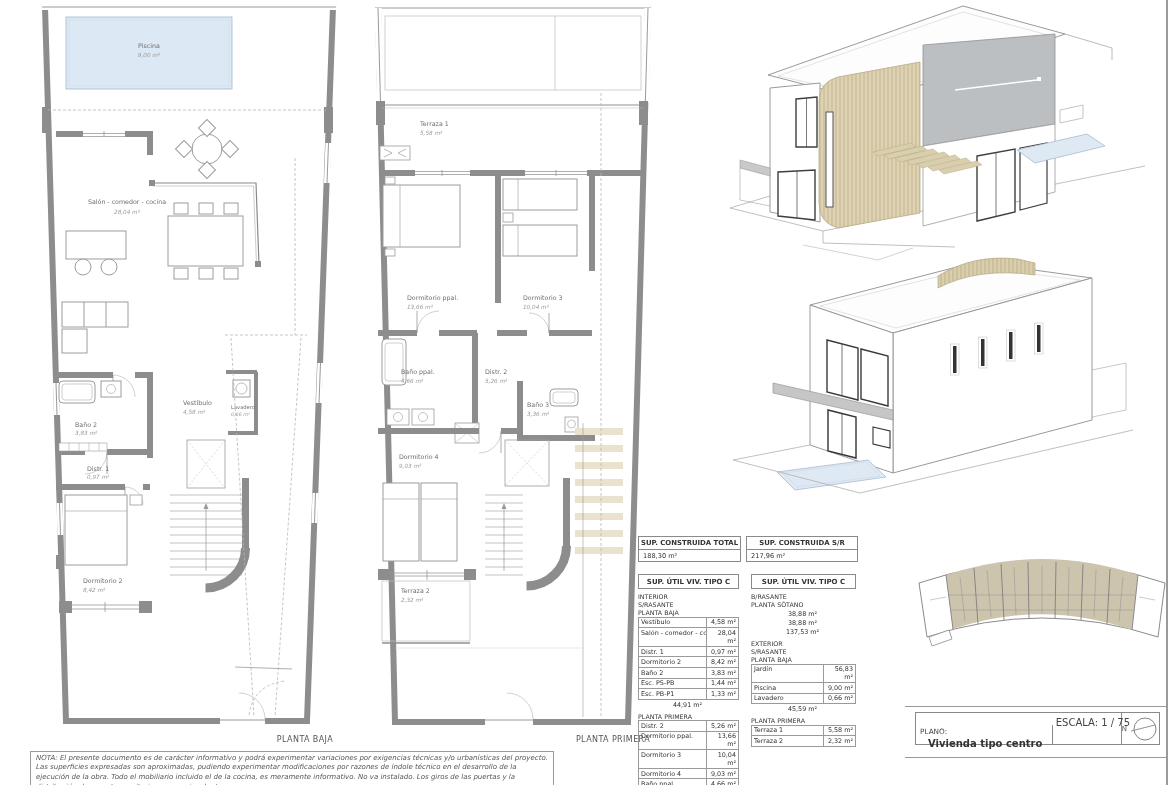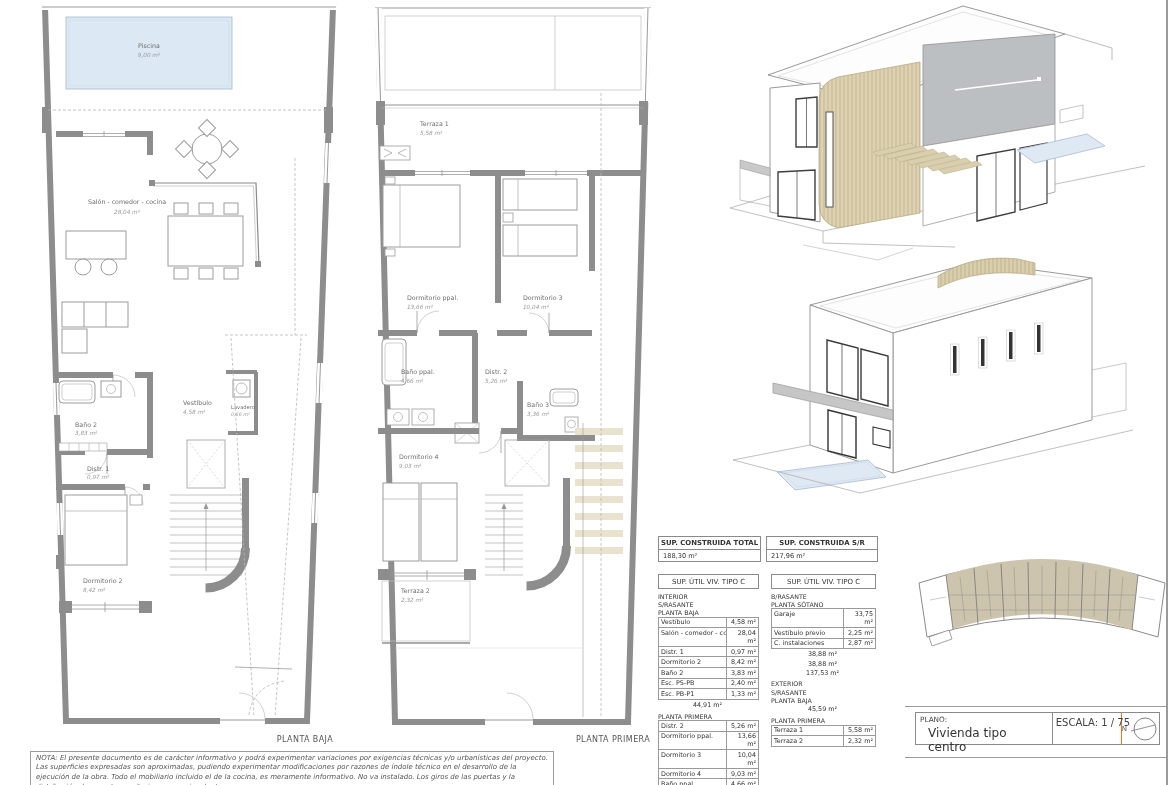--- a/index.html
+++ b/index.html
@@ -6,40 +6,40 @@
   #page{position:relative;width:1170px;height:785px;background:#ffffff;overflow:hidden;
         font-family:"DejaVu Sans",sans-serif;color:#444;}
   .abs{position:absolute;}
   svg text{font-family:"DejaVu Sans",sans-serif;}
   .rn{font-size:6.3px;fill:#6e6e6e;}
   .ra{font-size:5.7px;font-style:italic;fill:#9a9a9a;}
   .rn-s{font-size:5.2px;fill:#6e6e6e;}
   .ra-s{font-size:4.8px;font-style:italic;fill:#9a9a9a;}
   .plan-title{position:absolute;font-size:8px;letter-spacing:.4px;color:#555;text-align:center;}
   
-  #tables{position:absolute;left:652px;top:530px;width:240px;height:255px;font-size:6.4px;color:#333;}
+  #tables{position:absolute;left:632px;top:530px;width:240px;height:255px;font-size:6.4px;color:#333;}
   .sumbox{position:absolute;border:1px solid #8a8a8a;background:#fff;}
   .sumbox .shead{border-bottom:1px solid #8a8a8a;font-weight:bold;font-size:6.9px;text-align:center;padding:2px 0;}
   .sumbox .sval{font-size:6.6px;padding:1.5px 4px;}
   .utilcol{position:absolute;top:44px;}
-  .utiltitle{border:1px solid #8a8a8a;text-align:center;font-weight:normal;font-size:7px;padding:2.5px 0;margin-bottom:0;}
+  .utiltitle{border:1px solid #8a8a8a;text-align:center;font-weight:bold;font-size:7px;padding:2.5px 0;margin-bottom:0;}
   .theads{margin-top:3px;}
   .theads div{font-size:6.3px;color:#333;padding:0.6px 0;}
   .trows{margin-top:1px;}
   .trow{display:flex;border:1px solid #9a9a9a;margin-top:-1px;background:#fff;}
   .trow .tname{flex:1;border-right:1px solid #9a9a9a;padding:0.8px 2px;white-space:nowrap;overflow:hidden;}
   .trow .tval{width:27px;text-align:right;padding:0.8px 2px;}
   .tsubs div{text-align:center;padding:1.2px 2px 0 0;}
   
   #titleblock{position:absolute;left:915px;top:712px;width:243px;height:31px;border:1px solid #8a8a8a;display:flex;background:#fff;}
-  #titleblock .cell1{width:128px;border-right:1px solid #8a8a8a;padding:2px 4px;}
+  #titleblock .cell1{width:128px;border-right:1px solid #8a8a8a;padding:2px 4px;margin-top:12px;}
   #titleblock .cell2{width:62px;border-right:1px solid #f97316;padding:4px 3px;font-size:10px;white-space:nowrap;}
   #titleblock .cell3{flex:1;display:flex;align-items:center;justify-content:center;gap:2px;}
   .plano-label{font-size:7.3px;}
-  .plano-value{font-size:12px;padding:2px 0 0 8px;color:#333;}
+  .plano-value{font-size:10px;padding:2px 0 0 8px;color:#333;font-weight:bold;}
   .north-n{font-size:7px;color:#555;}
   
   #note{position:absolute;left:30px;top:751px;width:512px;height:30px;border:1px solid #9a9a9a;
         font-size:7px;font-style:italic;color:#555;line-height:1.4;padding:1.5px 5px;background:#fff;}
   .line{position:absolute;background:#9a9a9a;}
 </style>
 </head>
 <body>
 
 <div id="page">
@@ -576,21 +576,21 @@
           <div class="trow">
             <span class="tname">Dormitorio 2</span>
             <span class="tval">8,42 m²</span>
           </div>
           <div class="trow">
             <span class="tname">Baño 2</span>
             <span class="tval">3,83 m²</span>
           </div>
           <div class="trow">
             <span class="tname">Esc. PS-PB</span>
-            <span class="tval">2,40 m²</span>
+            <span class="tval">1,44 m²</span>
           </div>
           <div class="trow">
             <span class="tname">Esc. PB-P1</span>
             <span class="tval">1,33 m²</span>
           </div>
         </div>
       <div class="tsubs">
           <div>44,91 m²</div>
         </div>
       <div class="theads">
@@ -620,43 +620,43 @@
         </div>
 
     </div>
 
     <div class="utilcol" style="left:119px;width:105px">
       <div class="utiltitle">SUP. ÚTIL VIV. TIPO C</div>
       <div class="theads">
           <div>B/RASANTE</div>
           <div>PLANTA SÓTANO</div>
         </div>
-      <div class="trows">
-          <div class="trow">
-            <span class="tname">Garaje</span>
-            <span class="tval">33,75 m²</span>
-          </div>
-          <div class="trow">
-            <span class="tname">Vestíbulo previo</span>
-            <span class="tval">2,25 m²</span>
-          </div>
-          <div class="trow">
-            <span class="tname">C. instalaciones</span>
-            <span class="tval">2,87 m²</span>
-          </div>
-        </div>
       <div class="tsubs">
           <div>38,88 m²</div>
           <div>38,88 m²</div>
           <div>137,53 m²</div>
         </div>
       <div class="theads">
           <div>EXTERIOR</div>
           <div>S/RASANTE</div>
           <div>PLANTA BAJA</div>
+        </div>
+      <div class="trows">
+          <div class="trow">
+            <span class="tname">Jardín</span>
+            <span class="tval">56,83 m²</span>
+          </div>
+          <div class="trow">
+            <span class="tname">Piscina</span>
+            <span class="tval">9,00 m²</span>
+          </div>
+          <div class="trow">
+            <span class="tname">Lavadero</span>
+            <span class="tval">0,66 m²</span>
+          </div>
         </div>
       <div class="tsubs">
           <div>45,59 m²</div>
         </div>
       <div class="theads">
           <div>PLANTA PRIMERA</div>
         </div>
       <div class="trows">
           <div class="trow">
             <span class="tname">Terraza 1</span>

